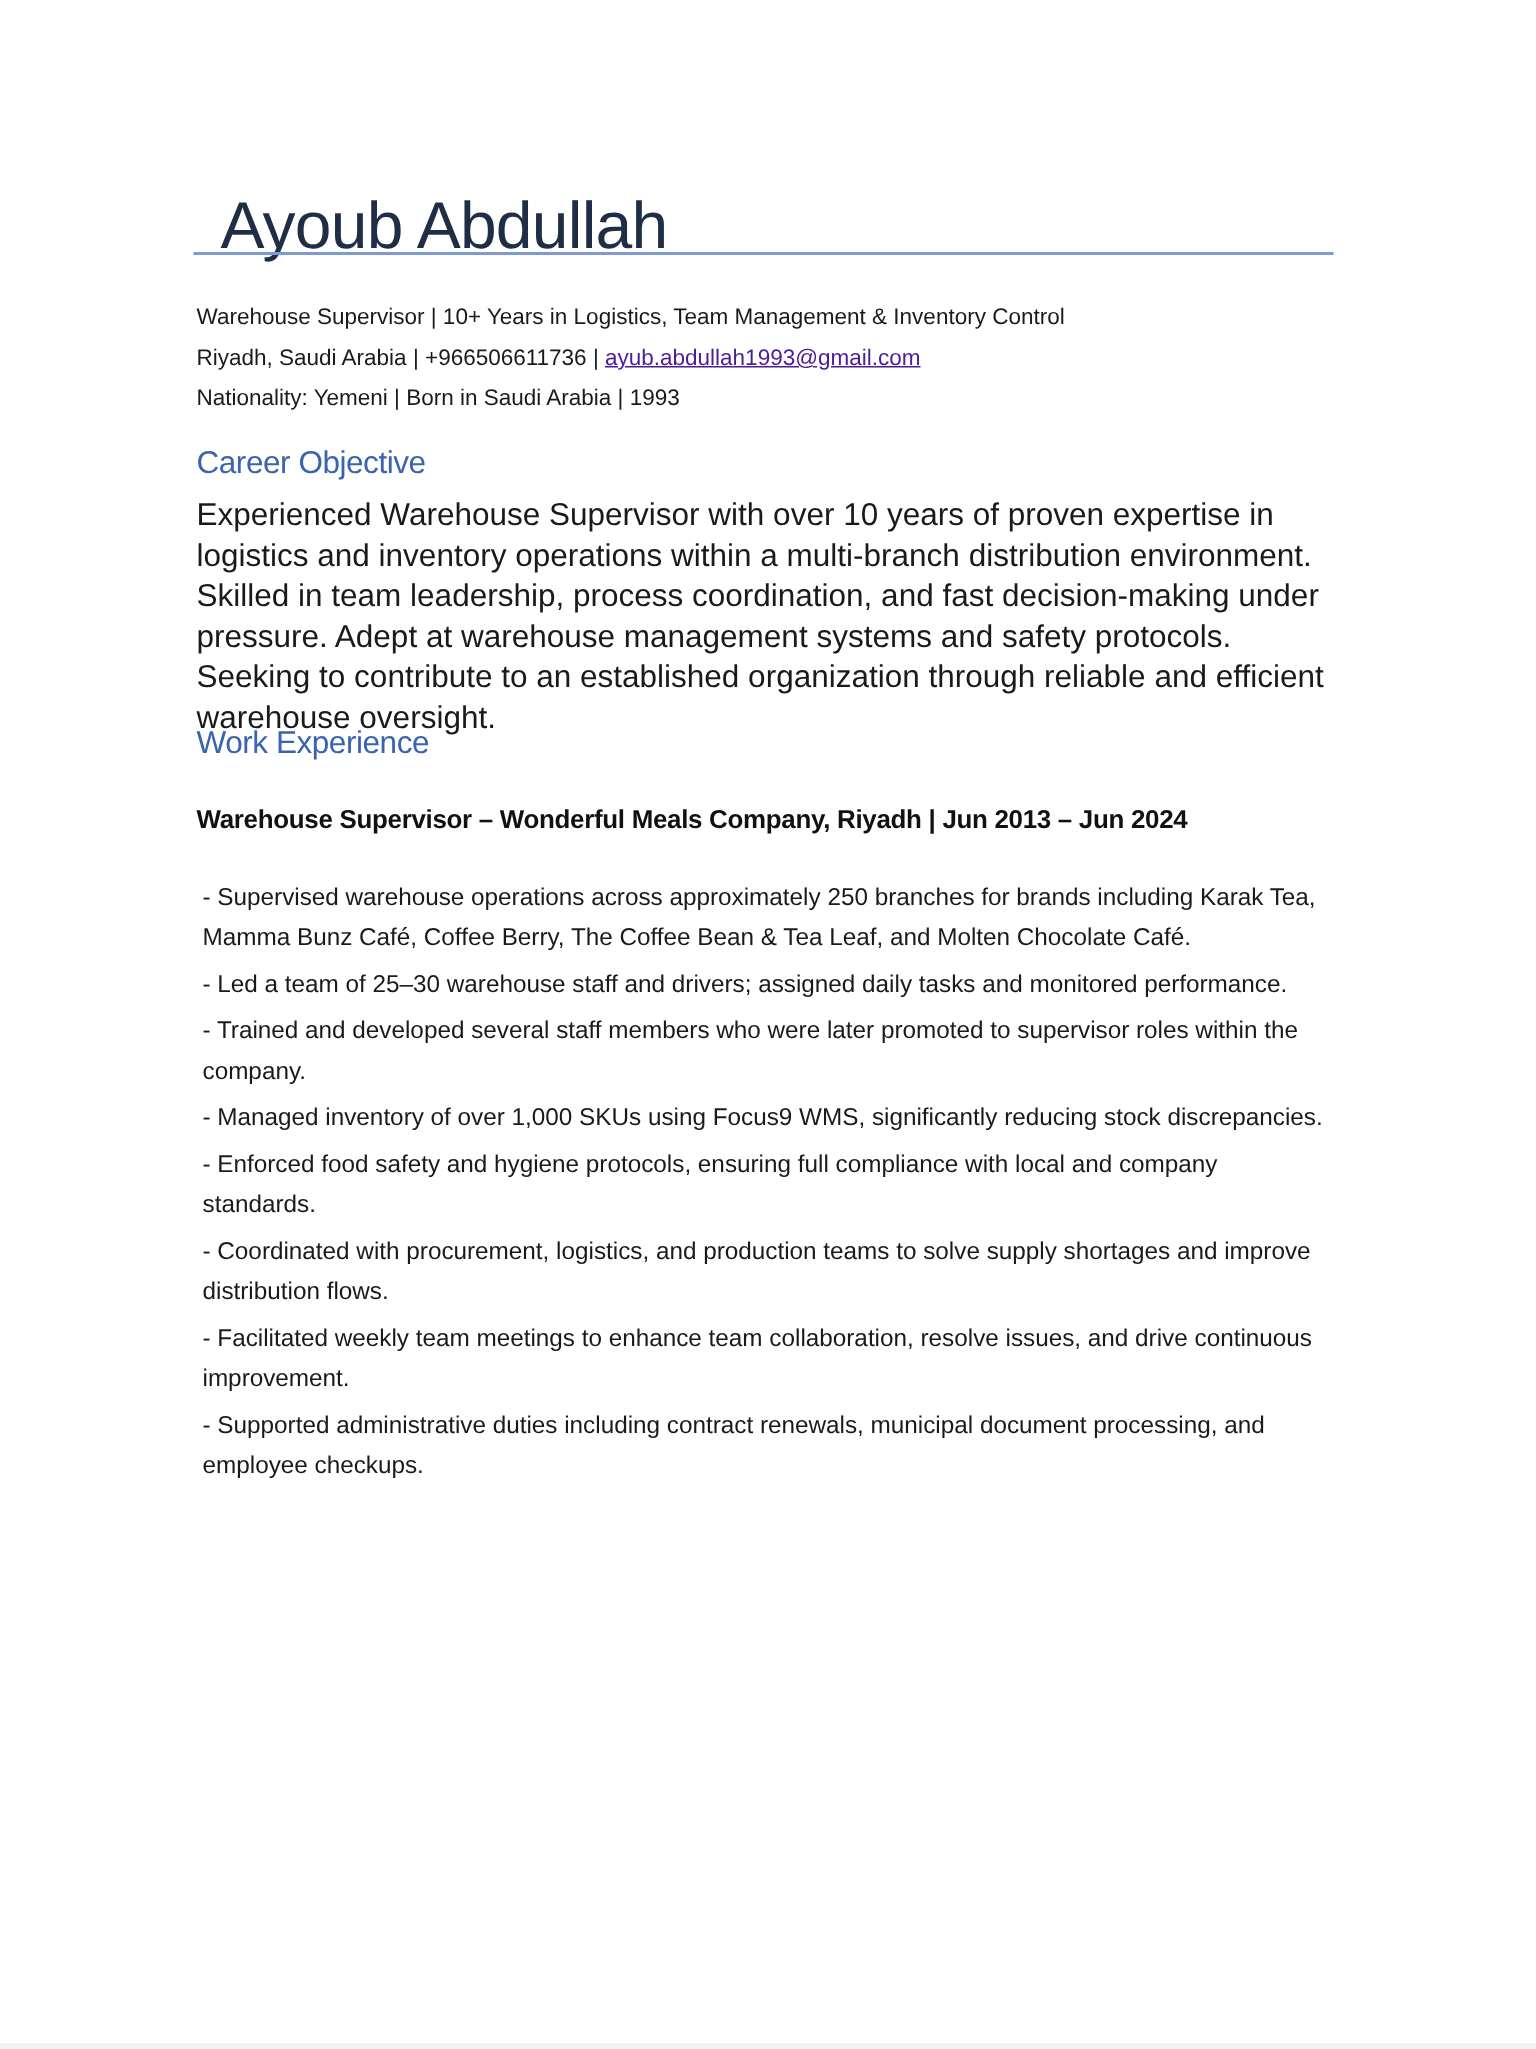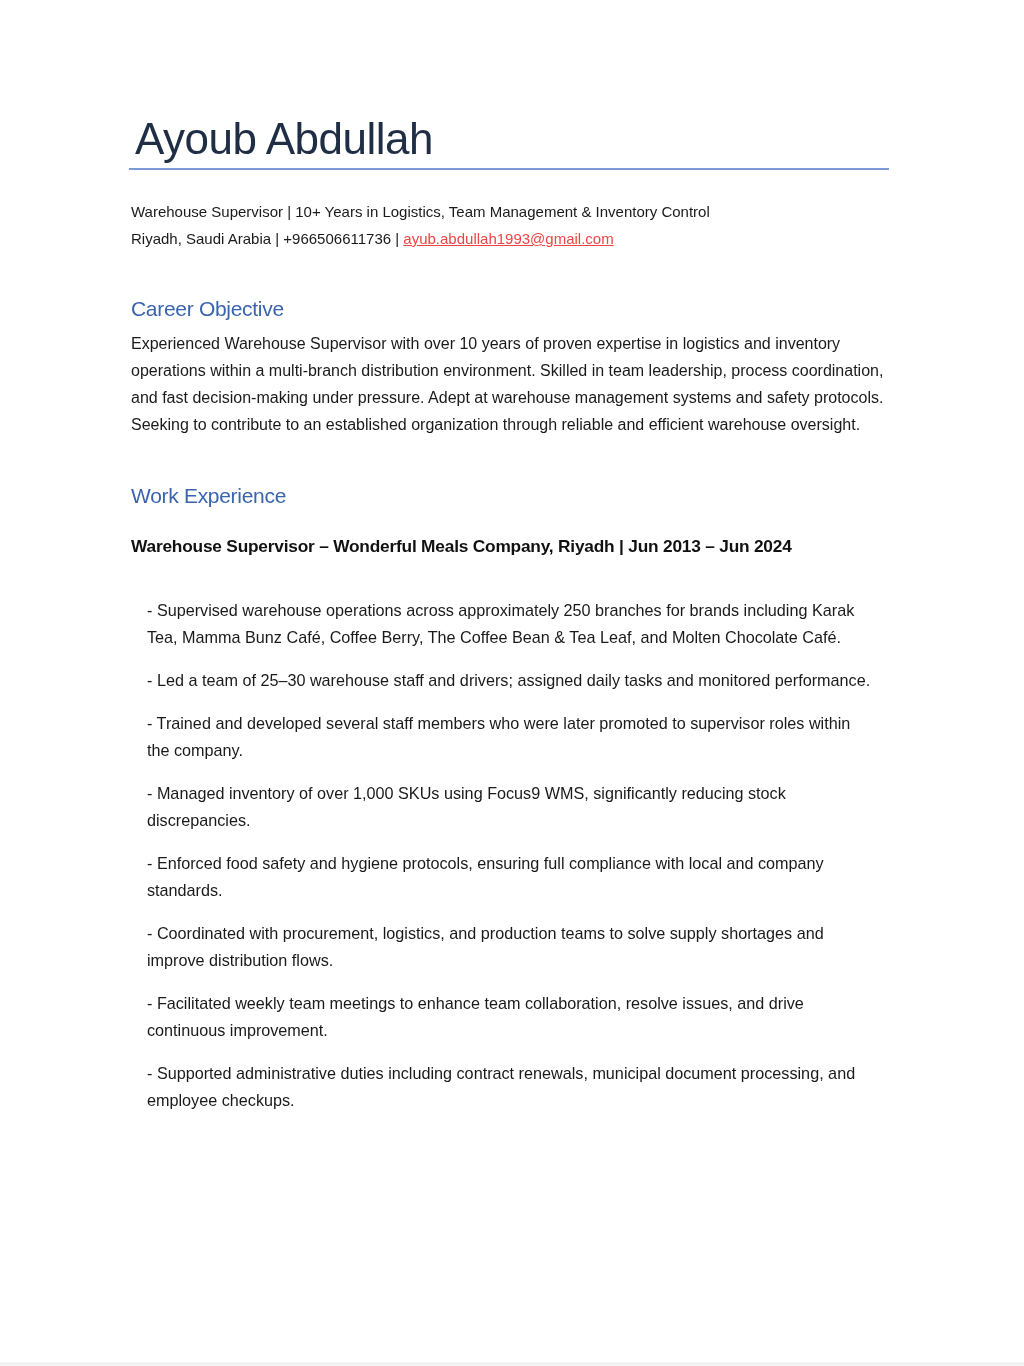--- a/index.html
+++ b/index.html
@@ -22,21 +22,21 @@
     position: absolute;
     left: 131px;
     top: 0;
     width: 760px;
     color: #1a1a1a;
   }
   .name {
     position: absolute;
     top: 110px;
     left: 0;
-    margin: 4px;
+    margin: 16px;
     font-size: 44px;
     font-weight: normal;
     color: #1f2d45;
     letter-spacing: -0.5px;
     white-space: nowrap;
   }
   .name-rule {
     position: absolute;
     top: 168px;
     left: -2px;
@@ -45,39 +45,39 @@
     background: #7b9ad6;
   }
   .contact {
     position: absolute;
     top: 198px;
     left: 0;
     font-size: 15px;
     line-height: 27px;
     white-space: nowrap;
   }
-  .contact a { color: #ef4444; }
+  .contact a { color: #4c1d95; }
   .section-heading {
     position: absolute;
     left: 0;
     margin: 0;
     font-size: 21px;
     font-weight: normal;
     color: #3a64ad;
     letter-spacing: -0.3px;
     white-space: nowrap;
   }
   .h-objective { top: 297px; }
   .h-experience { top: 484px; }
   .objective {
     position: absolute;
     top: 330px;
     left: 0;
     width: 760px;
-    font-size: 16px;
+    font-size: 21px;
     line-height: 27px;
     margin: 0;
   }
   .job-title {
     position: absolute;
     top: 536px;
     left: 0;
     margin: 0;
     font-size: 17.3px;
     font-weight: bold;
@@ -90,36 +90,37 @@
     position: absolute;
     top: 581px;
     left: 0;
     width: 760px;
     margin: 0;
     padding: 0;
     list-style: none;
     font-size: 16.2px;
     line-height: 27px;
   }
-  .bullets li { margin: 16px; padding: 0; }
+  .bullets li { margin: 4px; padding: 0; }
 </style>
 </head>
 <body>
 
 <div class="page">
   <div class="content">
 
     <h1 class="name">Ayoub Abdullah</h1>
     <div class="name-rule"></div>
 
     <div class="contact">
       <div>Warehouse Supervisor | 10+ Years in Logistics, Team Management &amp; Inventory Control</div>
       <div>
         <span>Riyadh, Saudi Arabia</span><span> | </span><span>+966506611736</span><span> | </span><a href="mailto:ayub.abdullah1993@gmail.com">ayub.abdullah1993@gmail.com</a>
       </div>
+      <div>Nationality: Yemeni | Born in Saudi Arabia | 1993</div>
     </div>
 
     <h2 class="section-heading h-objective">Career Objective</h2>
     <p class="objective">Experienced Warehouse Supervisor with over 10 years of proven expertise in logistics and inventory operations within a multi-branch distribution environment. Skilled in team leadership, process coordination, and fast decision-making under pressure. Adept at warehouse management systems and safety protocols. Seeking to contribute to an established organization through reliable and efficient warehouse oversight.</p>
 
     <h2 class="section-heading h-experience">Work Experience</h2>
 
     <h3 class="job-title">Warehouse Supervisor – Wonderful Meals Company, Riyadh | Jun 2013 – Jun 2024</h3>
 
     <ul class="bullets">

